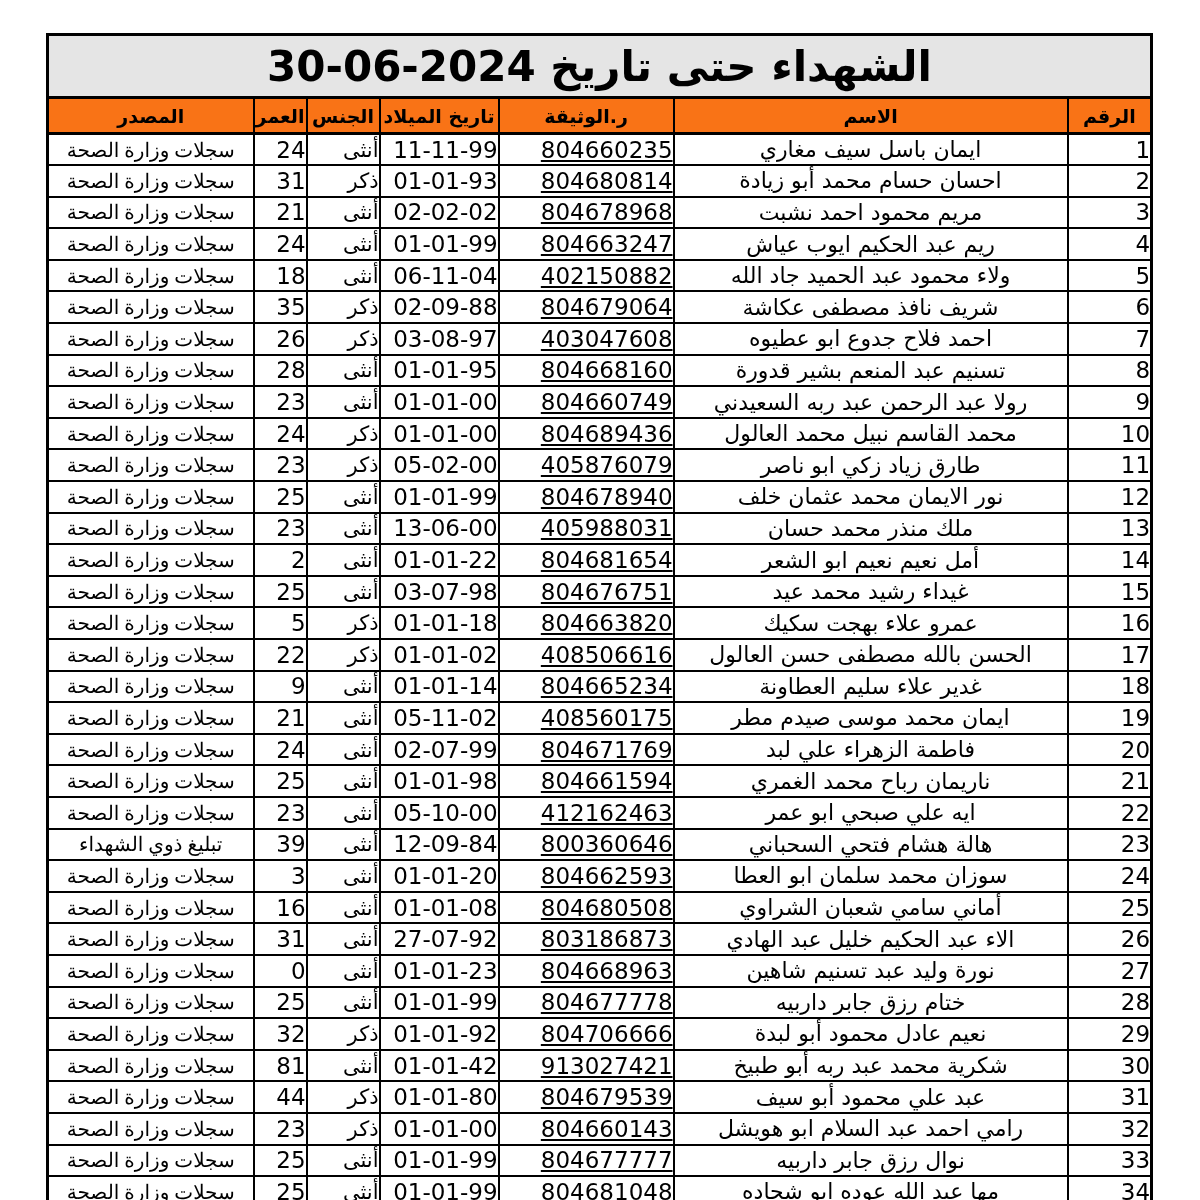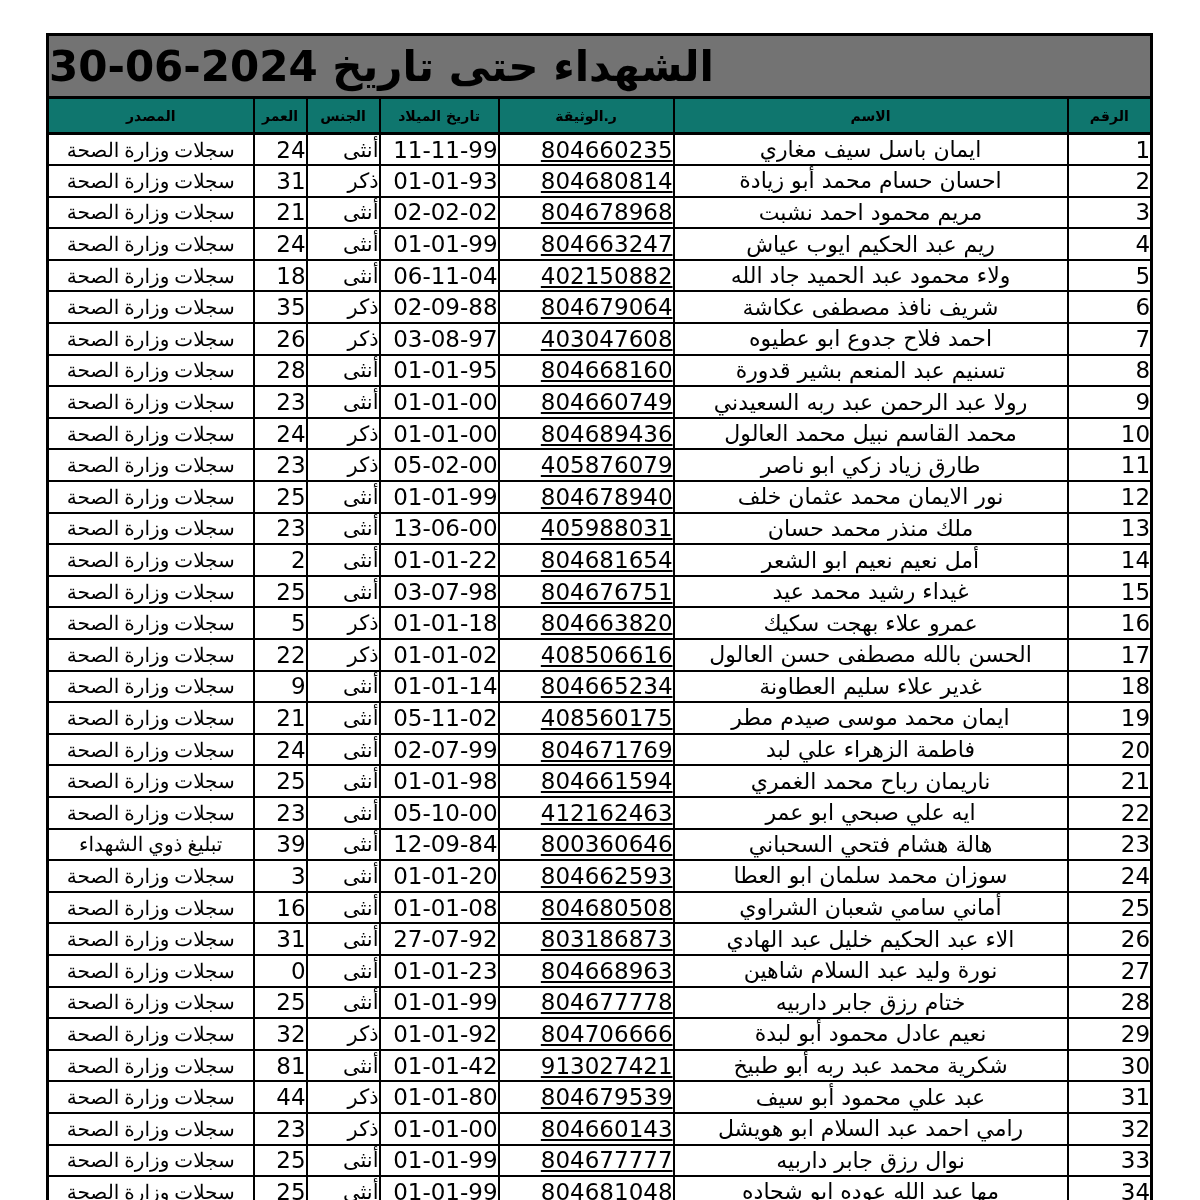--- a/index.html
+++ b/index.html
@@ -24,30 +24,30 @@
   }
   table.martyrs th, table.martyrs td{
     border:2px solid #000;
     padding:0;
     overflow:hidden;
     white-space:nowrap;
     vertical-align:middle;
   }
   tr.title-row th{
     height:60px;
-    background:#737373;
+    background:#e5e5e5;
     font-size:42px;
     font-weight:bold;
-    text-align:left;
+    text-align:center;
     border-bottom:3px solid #000;
   }
   tr.head-row th{
     height:33px;
-    background:#0f766e;
-    font-size:14px;
+    background:#f97316;
+    font-size:19px;
     font-weight:bold;
     text-align:center;
     border-bottom:3px solid #000;
   }
   tr.data-row{ height:31.6px; background:#ffffff; }
   tr.data-row td{ font-size:23px; }
   td.col-num   { direction:ltr; text-align:right; padding-right:13px; }
   td.col-name  { text-align:center; padding-right:5px; font-size:22px !important; }
   td.col-doc   { direction:ltr; text-align:right; padding-right:10px;text-decoration:underline; }
   td.col-dob   { direction:ltr; text-align:right; padding-right:7px;margin-top:44px; }
@@ -339,21 +339,21 @@
     <td class="col-name">الاء عبد الحكيم خليل عبد الهادي</td>
     <td class="col-doc">803186873</td>
     <td class="col-dob">27-07-92</td>
     <td class="col-gender">أنثى</td>
     <td class="col-age">31</td>
     <td class="col-source">سجلات وزارة الصحة</td>
   </tr>
 
   <tr class="data-row">
     <td class="col-num">27</td>
-    <td class="col-name">نورة وليد عبد السلام شاهين</td>
+    <td class="col-name">نورة وليد عبد تسنيم شاهين</td>
     <td class="col-doc">804668963</td>
     <td class="col-dob">01-01-23</td>
     <td class="col-gender">أنثى</td>
     <td class="col-age">0</td>
     <td class="col-source">سجلات وزارة الصحة</td>
   </tr>
 
   <tr class="data-row">
     <td class="col-num">28</td>
     <td class="col-name">ختام رزق جابر داربيه</td>

